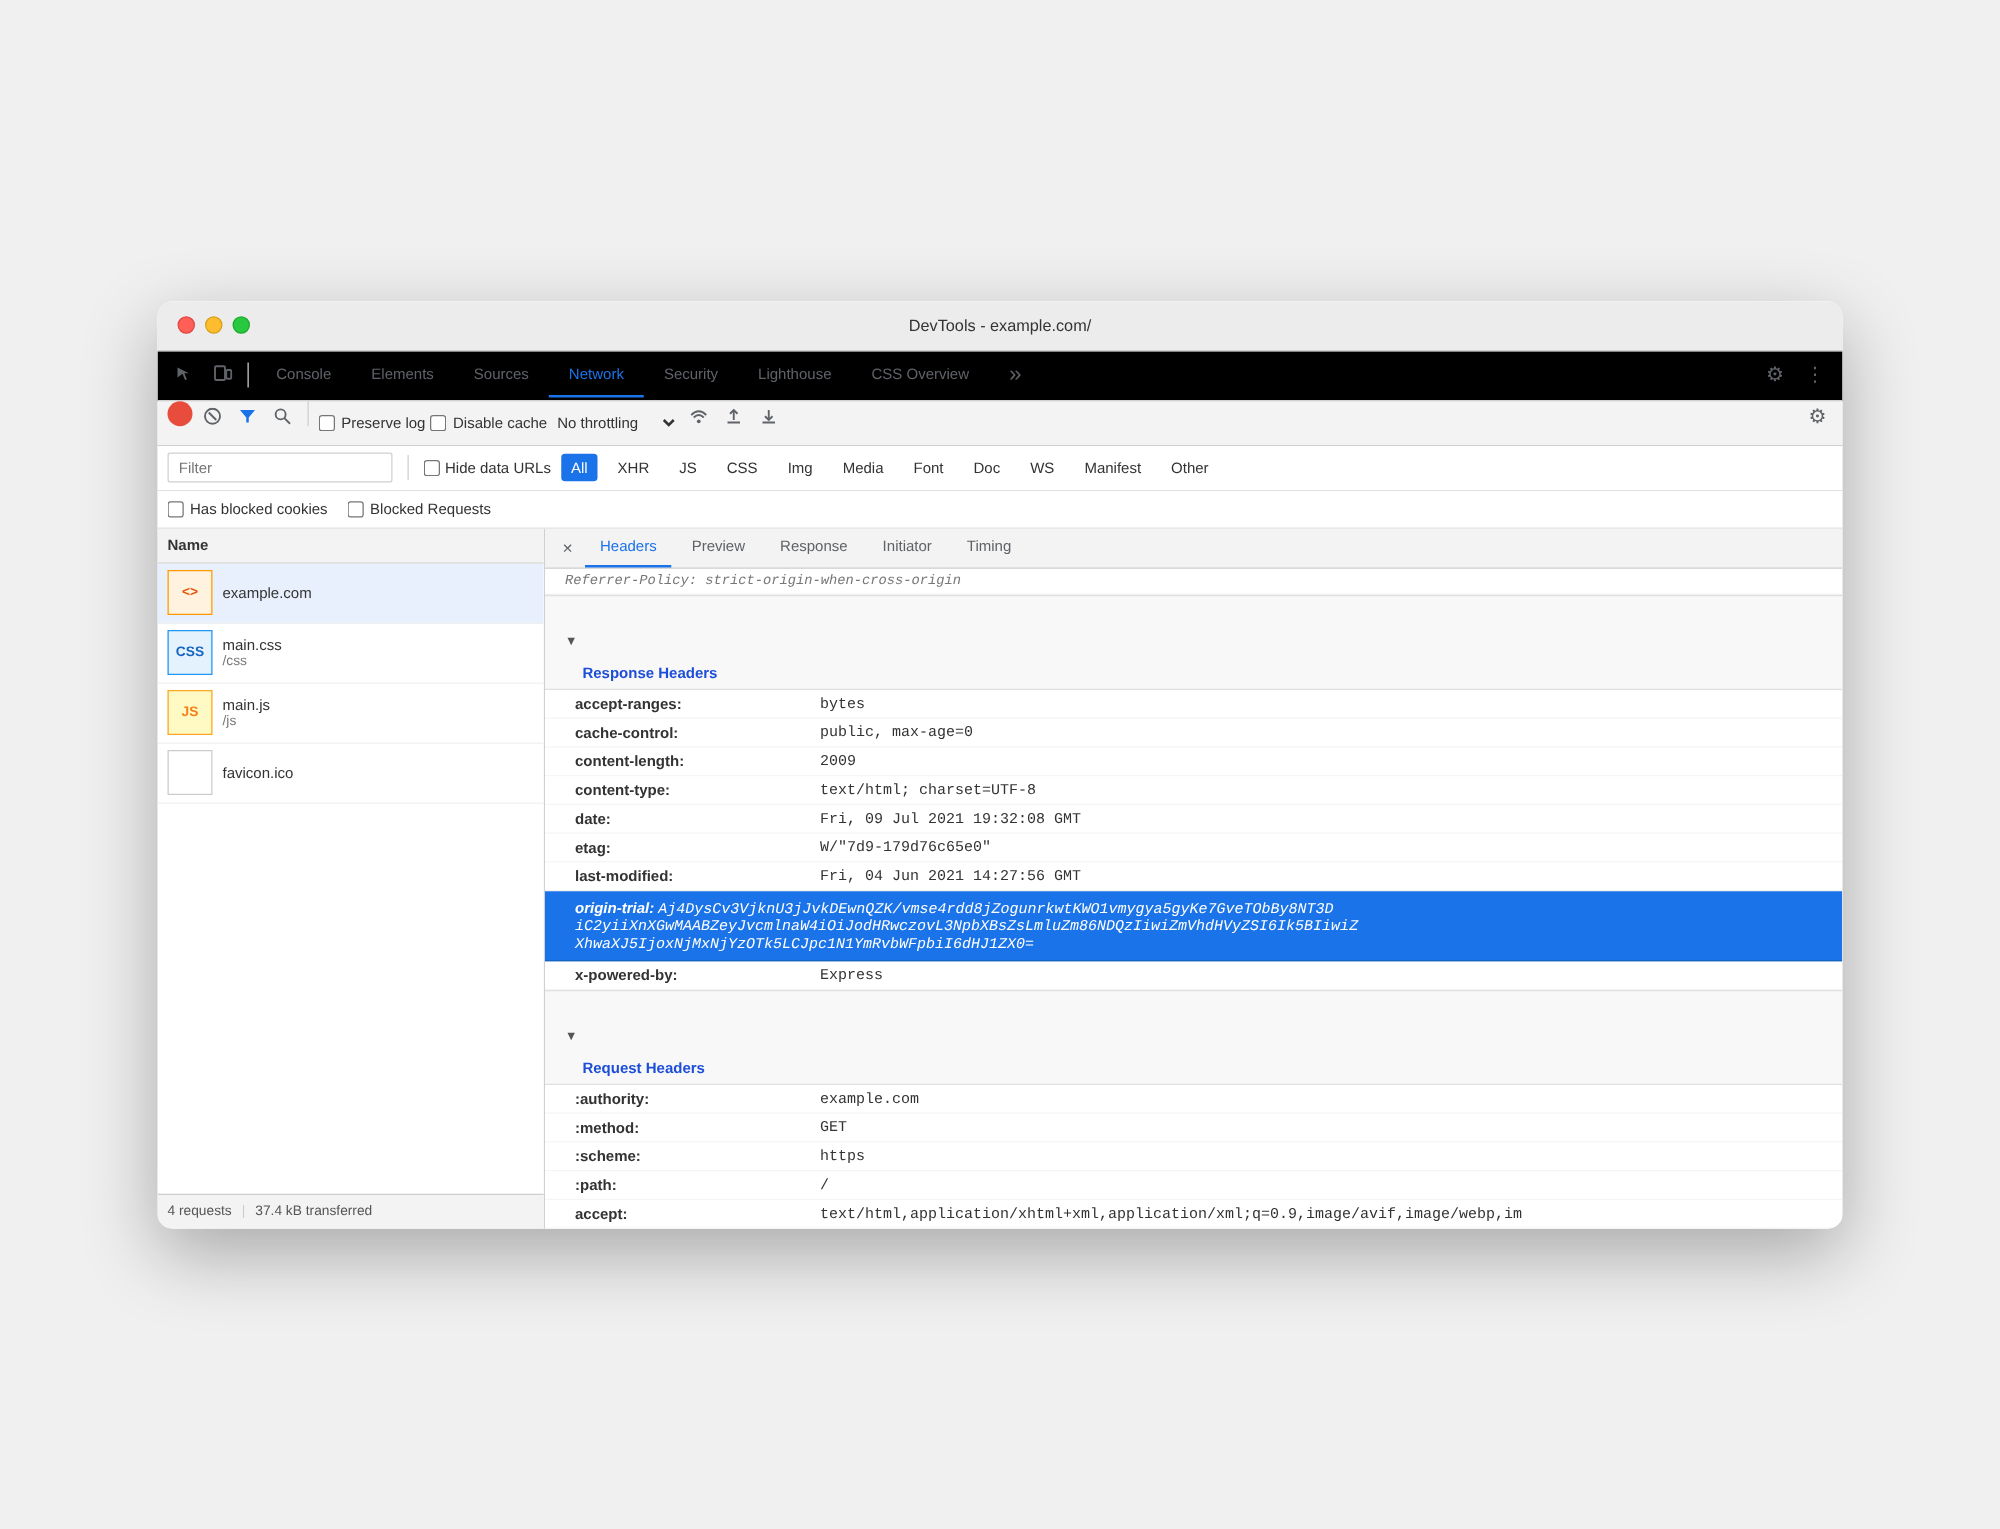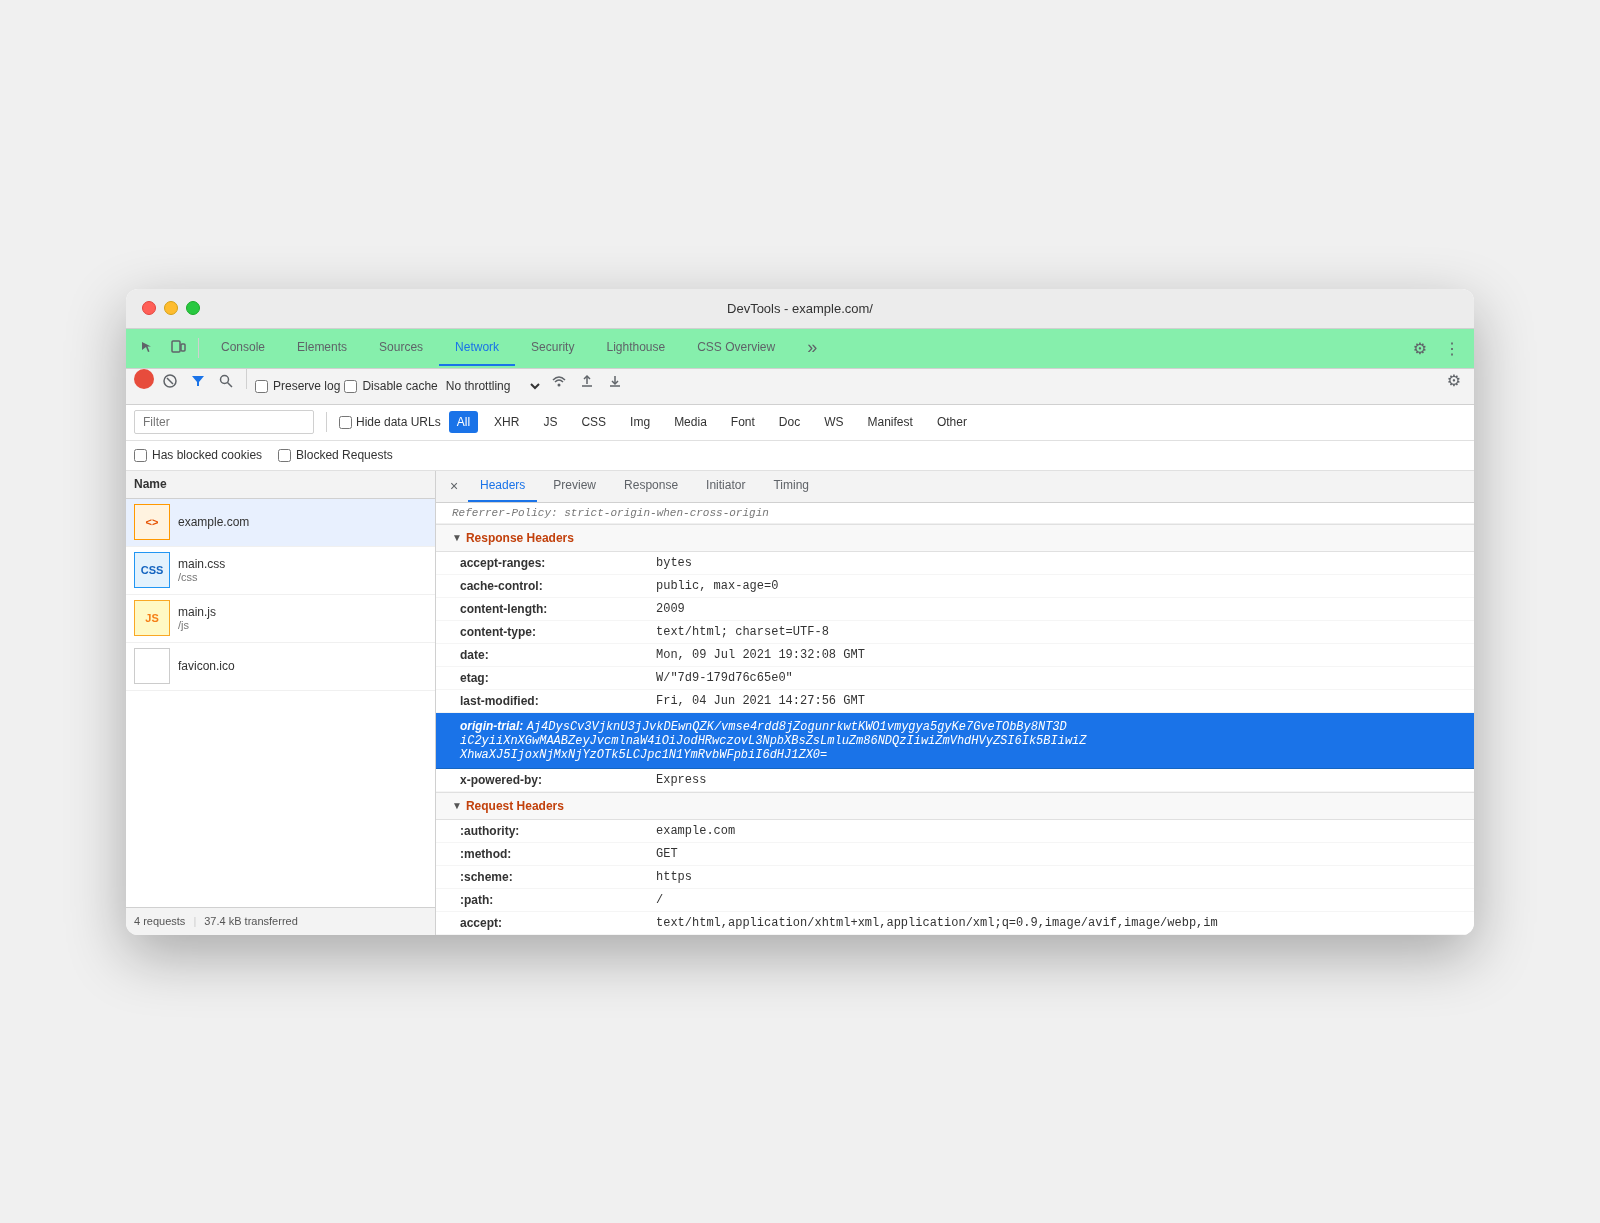--- a/index.html
+++ b/index.html
@@ -50,21 +50,21 @@
     }
     .devtools-container {
       display: flex;
       flex-direction: column;
       height: calc(100% - 40px);
     }
     
     .top-toolbar {
       display: flex;
       align-items: center;
-      background: #86efac;
+      background: #000000;
       border-bottom: 1px solid #d0d0d0;
       height: 40px;
       padding: 0 8px;
       gap: 2px;
     }
     .toolbar-icon-btn {
       width: 28px;
       height: 28px;
       display: flex;
       align-items: center;
@@ -377,21 +377,22 @@
       border-bottom: 1px solid #e0e0e0;
       border-top: 1px solid #e0e0e0;
       display: flex;
       align-items: center;
       gap: 4px;
       cursor: pointer;
     }
     .section-header-text {
       font-size: 12px;
       font-weight: 700;
-      color: #c2410c;
+      color: #1d4ed8;
+      margin-top: 48px;
     }
     .section-triangle {
       font-size: 10px;
       color: #555;
     }
     .header-entry {
       display: flex;
       padding: 4px 16px 4px 24px;
       border-bottom: 1px solid #f5f5f5;
       align-items: flex-start;
@@ -624,21 +625,21 @@
           <div class="header-entry">
             <span class="header-name">content-length:</span>
             <span class="header-value">2009</span>
           </div>
           <div class="header-entry">
             <span class="header-name">content-type:</span>
             <span class="header-value">text/html; charset=UTF-8</span>
           </div>
           <div class="header-entry">
             <span class="header-name">date:</span>
-            <span class="header-value">Mon, 09 Jul 2021 19:32:08 GMT</span>
+            <span class="header-value">Fri, 09 Jul 2021 19:32:08 GMT</span>
           </div>
           <div class="header-entry">
             <span class="header-name">etag:</span>
             <span class="header-value">W/"7d9-179d76c65e0"</span>
           </div>
           <div class="header-entry">
             <span class="header-name">last-modified:</span>
             <span class="header-value">Fri, 04 Jun 2021 14:27:56 GMT</span>
           </div>
 

